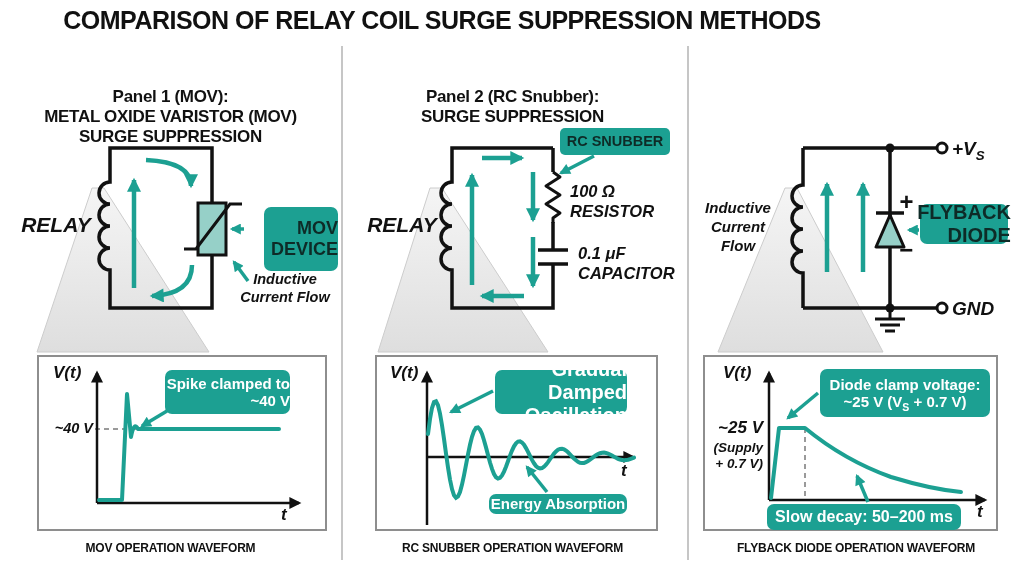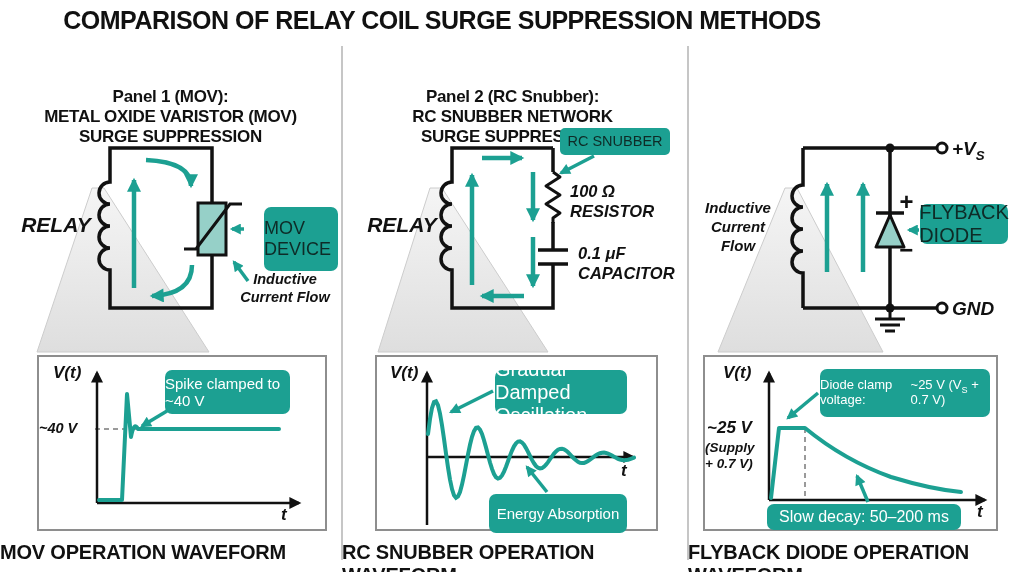--- a/index.html
+++ b/index.html
@@ -16,30 +16,30 @@
   .title{position:absolute;top:6px;left:0;width:884px;text-align:center;
          font-size:25px;font-weight:bold;letter-spacing:-0.5px;}
   .divider{position:absolute;top:46px;height:514px;width:1.5px;background:var(--divider);}
   .panel{position:absolute;top:0;height:572px;}
   .hdr{position:absolute;top:47px;left:0;width:100%;text-align:center;
        font-weight:bold;font-size:17px;line-height:20px;letter-spacing:-0.3px;margin-top:40px;}
   .csvg{position:absolute;left:0;top:120px;}
   .lbl{position:absolute;font-weight:bold;color:var(--ink);font-style:italic;}
   .callout{position:absolute;background:var(--teal);border-radius:7px;
            display:flex;align-items:center;justify-content:center;
-           text-align:left;font-weight:normal;line-height:1.15;}
+           text-align:right;font-weight:bold;line-height:1.15;}
   .callout.dark{color:var(--callout-dark);}
   .callout.light{color:#ffffff;}
   .wavebox{position:absolute;top:355px;height:176px;background:#fff;
            border:2px solid var(--box-border);box-sizing:border-box;}
   .wsvg{position:absolute;left:0;top:0;}
-  .caption{position:absolute;top:541px;left:0;width:100%;
-           font-weight:bold;font-size:20px;letter-spacing:-0.2px;}
+  .caption{position:absolute;top:541px;left:0;width:100%;text-align:center;
+           font-weight:bold;font-size:12px;letter-spacing:-0.2px;}
   sub.vsub{font-size:70%;line-height:0;}
-  .ra{text-align:left;}
+  .ra{text-align:right;}
 </style>
 </head>
 <body>
 
 <svg width="0" height="0" style="position:absolute" aria-hidden="true">
   <defs>
     <marker id="m-teal-lg" viewBox="0 0 12 12" refX="10" refY="6" markerWidth="16" markerHeight="14" markerUnits="userSpaceOnUse" orient="auto">
         <path d="M0,0 L12,6 L0,12 Z" fill="#1CA092"></path>
       </marker>
     <marker id="m-teal-sm" viewBox="0 0 10 10" refX="8" refY="5" markerWidth="13" markerHeight="11" markerUnits="userSpaceOnUse" orient="auto">
@@ -97,21 +97,20 @@
       <div class="lbl" style="left:242px;top:148px;font-size:17px">t</div>
       <div class="callout light" style="left:126px;top:13px;width:125px;height:44px;font-size:15px">Spike clamped to ~40 V</div>
     </div>
 
     <div class="caption">MOV OPERATION WAVEFORM</div>
   </div>
 
   <div class="panel" style="left:342px;width:345px">
     <div class="hdr" style="width:341px">
       <div>Panel 2 (RC Snubber):</div>
-      <div>RC SNUBBER NETWORK</div>
       <div>SURGE SUPPRESSION</div>
     </div>
 
     <svg class="csvg" width="341" height="235" viewBox="0 0 341 235">
       <polygon points="88,68 100,68 206,232 36,232" fill="url(#funnelGrad)" stroke="#cccccc" stroke-width="1"></polygon>
       <path d="M211,28 H110 V62 A11 11 0 1 0 110,84 A11 11 0 1 0 110,106 A11 11 0 1 0 110,128 A11 11 0 1 0 110,150 V188 H211 V144 M211,130 V102 M211,52 V28" fill="none" stroke="#111" stroke-width="3.5"></path>
       <path d="M211,52 l7,5 l-14,9 l14,9 l-14,9 l14,9 l-7,5 v5" fill="none" stroke="#111" stroke-width="3" stroke-linejoin="round"></path>
       <line x1="196" y1="130" x2="226" y2="130" stroke="#111" stroke-width="3.5"></line>
       <line x1="196" y1="144" x2="226" y2="144" stroke="#111" stroke-width="3.5"></line>
       <line x1="130" y1="165" x2="130" y2="55" stroke="#1CA092" stroke-width="4.5" marker-end="url(#m-teal-lg)"></line>
@@ -137,21 +136,21 @@
       <svg class="wsvg" width="279" height="172" viewBox="0 0 279 172">
         <line x1="50" y1="168" x2="50" y2="16" stroke="#111" stroke-width="2.5" marker-end="url(#m-black)"></line>
         <line x1="50" y1="100" x2="256" y2="100" stroke="#111" stroke-width="2.5" marker-end="url(#m-black)"></line>
         <path d="M51,77.0 L53,61.9 L55,51.0 L57,45.0 L59,44.2 L61,48.3 L63,56.6 L65,68.2 L67,81.9 L69,96.4 L71,110.4 L73,122.6 L75,132.1 L77,138.3 L79,140.8 L81,139.5 L83,135.0 L85,127.6 L87,118.3 L89,107.9 L91,97.4 L93,87.8 L95,79.8 L97,74.1 L99,70.9 L101,70.5 L103,72.6 L105,77.0 L107,83.2 L109,90.4 L111,98.1 L113,105.5 L115,111.9 L117,117.0 L119,120.3 L121,121.6 L123,120.9 L125,118.5 L127,114.6 L129,109.7 L131,104.2 L133,98.6 L135,93.6 L137,89.3 L139,86.3 L141,84.6 L143,84.4 L145,85.5 L147,87.8 L149,91.1 L151,94.9 L153,99.0 L155,102.9 L157,106.3 L159,109.0 L161,110.7 L163,111.4 L165,111.1 L167,109.8 L169,107.7 L171,105.1 L173,102.2 L175,99.3 L177,96.6 L179,94.4 L181,92.7 L183,91.9 L185,91.7 L187,92.3 L189,93.6 L191,95.3 L193,97.3 L195,99.5 L197,101.5 L199,103.3 L201,104.8 L203,105.7 L205,106.0 L207,105.9 L209,105.2 L211,104.1 L213,102.7 L215,101.2 L217,99.6 L219,98.2 L221,97.0 L223,96.2 L225,95.7 L227,95.6 L229,95.9 L231,96.6 L233,97.5 L235,98.6 L237,99.7 L239,100.8 L241,101.8 L243,102.5 L245,103.0 L247,103.2 L249,103.1 L251,102.7 L253,102.2 L255,101.4 L257,100.6 " fill="none" stroke="#1CA092" stroke-width="4" stroke-linecap="round"></path>
         <line x1="116" y1="34" x2="74" y2="55" stroke="#1CA092" stroke-width="3.5" marker-end="url(#m-teal-sm)"></line>
         <line x1="170" y1="135" x2="150" y2="110" stroke="#1CA092" stroke-width="3.5" marker-end="url(#m-teal-sm)"></line>
       </svg>
       <div class="lbl" style="left:13px;top:6px;font-size:17px">V(t)</div>
       <div class="lbl" style="left:244px;top:104px;font-size:17px">t</div>
       <div class="callout light" style="left:118px;top:13px;width:132px;height:44px;font-size:20px">Gradual Damped Oscillation</div>
-      <div class="callout light" style="left:112px;top:137px;width:138px;height:39px;font-size:15px">Energy Absorption</div>
+      <div class="callout light" style="left:112px;top:137px;width:138px;height:20px;font-size:15px">Energy Absorption</div>
     </div>
 
     <div class="caption" style="width:341px">RC SNUBBER OPERATION WAVEFORM</div>
   </div>
 
   <div class="panel" style="left:688px;width:336px">
 
     <svg class="csvg" width="336" height="235" viewBox="0 0 336 235">
       <polygon points="97,68 109,68 195,232 30,232" fill="url(#funnelGrad)" stroke="#cccccc" stroke-width="1"></polygon>
       <path d="M115,28 V65 A11 11 0 1 0 115,87 A11 11 0 1 0 115,109 A11 11 0 1 0 115,131 A11 11 0 1 0 115,153 V188" fill="none" stroke="#111" stroke-width="3.5"></path>
@@ -182,21 +181,21 @@
         <line x1="64" y1="143" x2="280" y2="143" stroke="#111" stroke-width="2.5" marker-end="url(#m-black)"></line>
         <path d="M66,141 L74,71 H100 C128,94 158,110 186,120 C222,131 245,134 256,135" fill="none" stroke="#1CA092" stroke-width="4" stroke-linejoin="round" stroke-linecap="round"></path>
         <line x1="113" y1="36" x2="83" y2="61" stroke="#1CA092" stroke-width="3.5" marker-end="url(#m-teal-sm)"></line>
         <line x1="163" y1="145" x2="152" y2="119" stroke="#1CA092" stroke-width="3.5" marker-end="url(#m-teal-sm)"></line>
       </svg>
       <div class="lbl" style="left:18px;top:6px;font-size:17px">V(t)</div>
       <div class="lbl ra" style="left:2px;top:61px;width:56px;font-size:17px">~25 V</div>
       <div class="lbl ra" style="left:0;top:83px;width:58px;font-size:13.5px">(Supply</div>
       <div class="lbl ra" style="left:0;top:99px;width:58px;font-size:13.5px">+ 0.7 V)</div>
       <div class="lbl" style="left:272px;top:145px;font-size:17px">t</div>
-      <div class="callout light" style="left:115px;top:12px;width:170px;height:48px;font-size:13px;flex-direction:row">
+      <div class="callout light" style="left:115px;top:12px;width:170px;height:48px;font-size:15px;flex-direction:column">
         <div>Diode clamp voltage:</div>
         <div><span>~25 V (V</span><sub class="vsub">S</sub><span> + 0.7 V)</span></div>
       </div>
       <div class="callout light" style="left:62px;top:147px;width:194px;height:26px;font-size:16px">Slow decay: 50–200 ms</div>
     </div>
 
     <div class="caption">FLYBACK DIODE OPERATION WAVEFORM</div>
   </div>
 </div>
 

